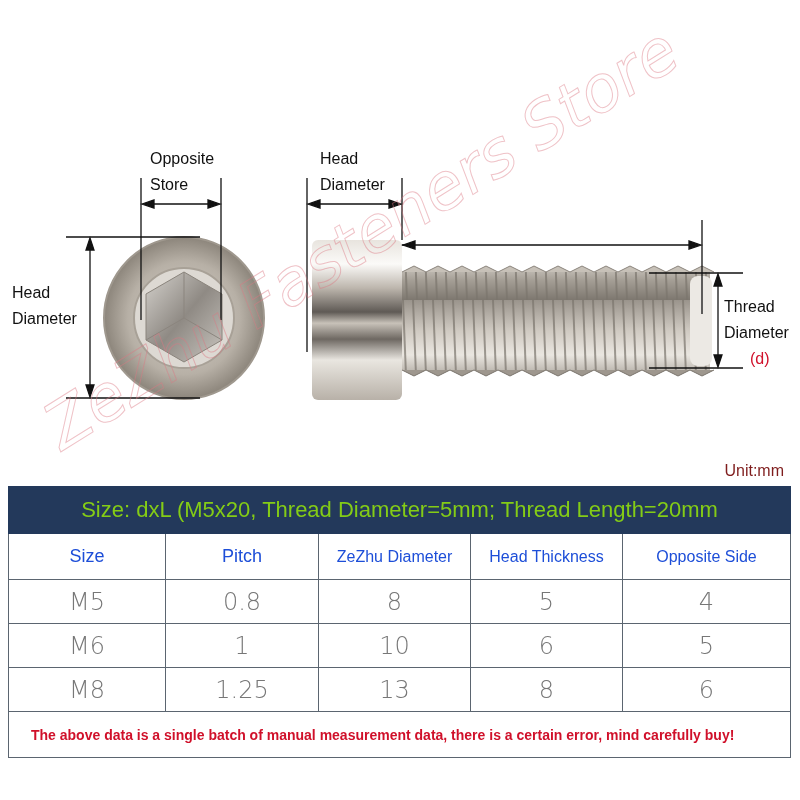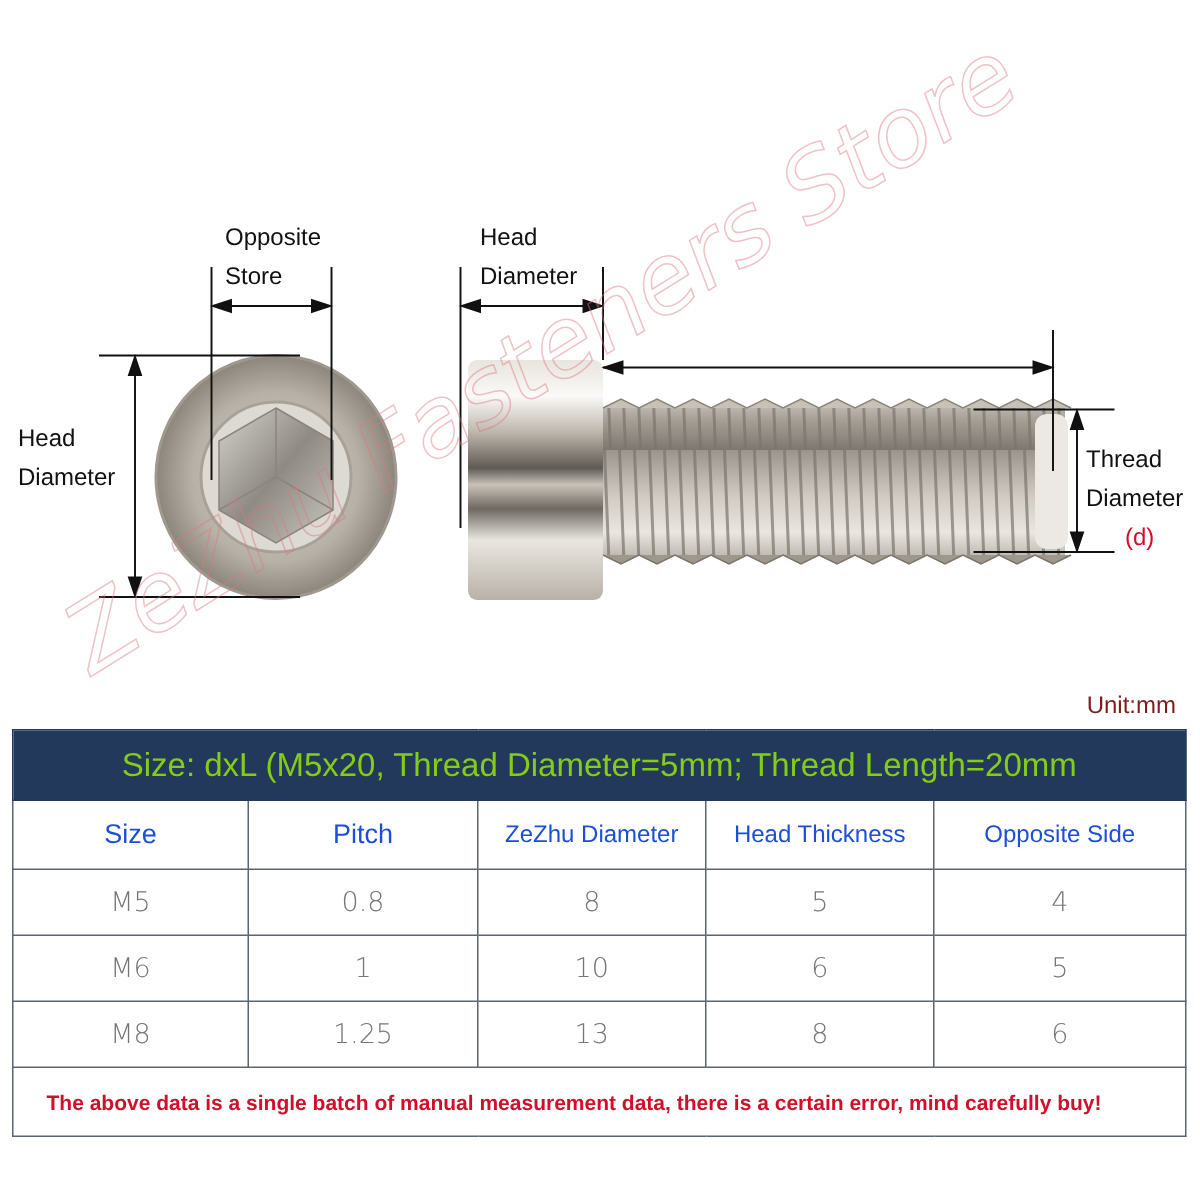--- a/index.html
+++ b/index.html
@@ -25,21 +25,21 @@
     .spec-table {
       position: absolute; left: 8px; top: 486px; width: 783px;
       border-collapse: collapse; border: 1.5px solid #5b6570;
     }
     .spec-table td { border: 1.5px solid #5b6570; text-align: center; }
     .title-row td {
       background: #23395b; color: #84cc16; font-size: 22px; height: 47px; border-color: #23395b;
     }
     .head-row td { height: 46px; font-size: 18px; color: #1d4ed8; }
     .head-row td.small { font-size: 16px; }
-    .data-row td { height: 44px; font-size: 18px; color: #777; font-family: "DejaVu Sans", sans-serif; font-weight: 300; }
+    .data-row td { height: 44px; font-size: 24px; color: #777; font-family: "DejaVu Sans", sans-serif; font-weight: 300; }
     .note-row td { height: 46px; text-align: left; padding-left: 22px; font-size: 14px; color: #d0102a; font-weight: bold; }
   </style>
 </head>
 <body>
 
 <div class="diagram">
   <svg width="800" height="460" style="position:absolute;left:0;top:0;">
     <defs>
       <radialGradient id="faceGrad" cx="50%" cy="50%" r="50%">
         <stop offset="0%" stop-color="#d9d4cd"></stop>

